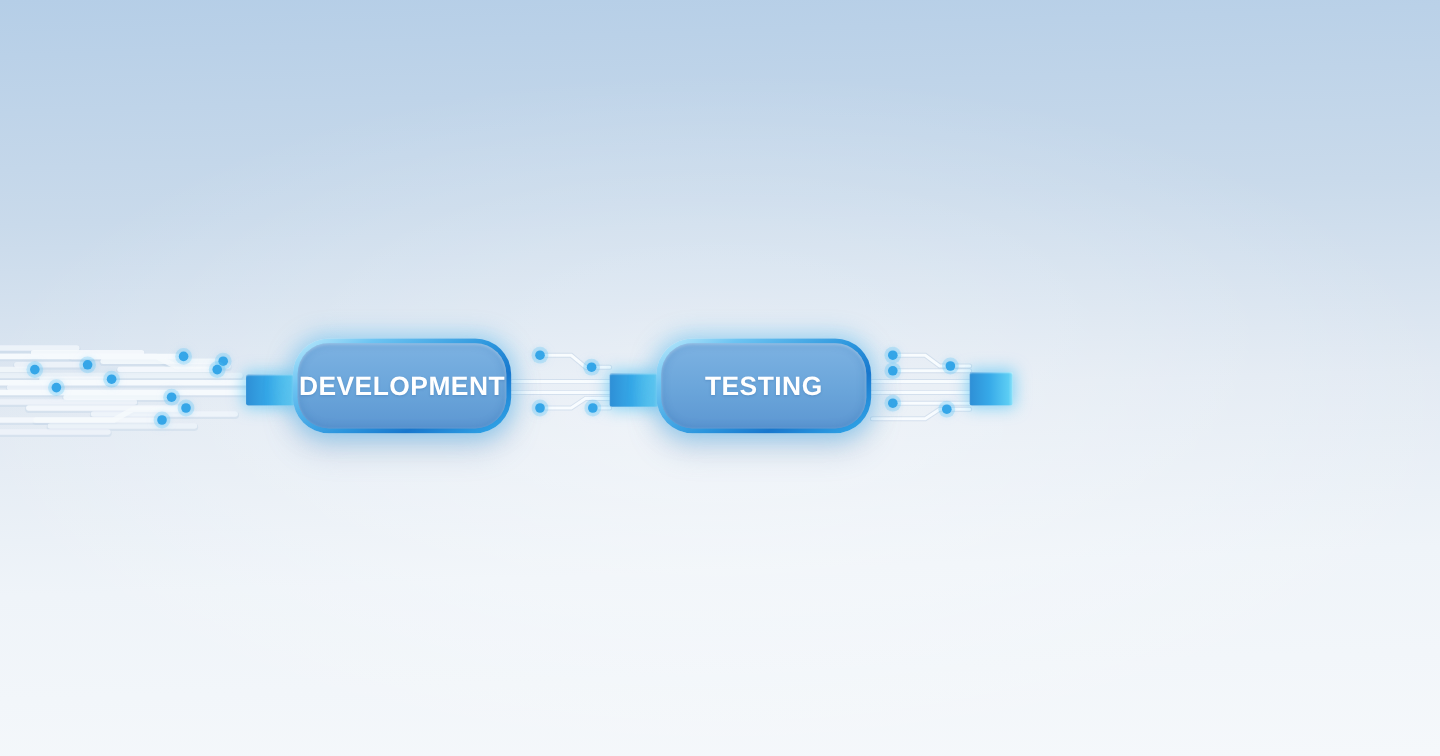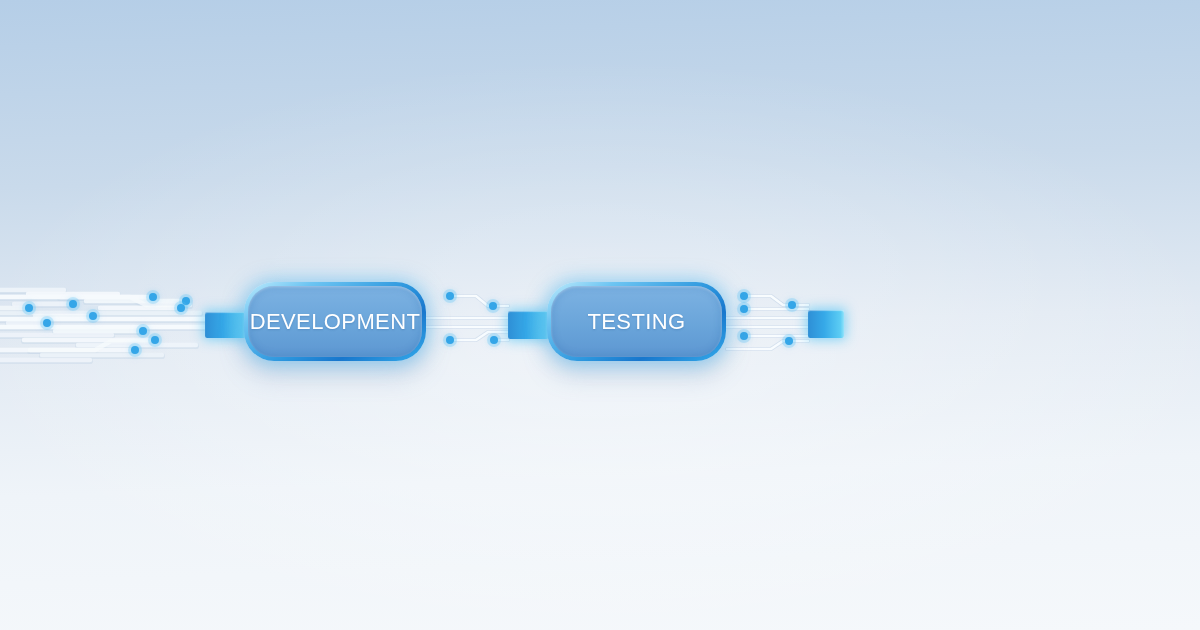--- a/index.html
+++ b/index.html
@@ -38,21 +38,21 @@
     box-shadow: 0 0 18px 3px rgba(80,185,242,0.50), 0 14px 26px rgba(100,140,185,0.28);
     cursor: pointer;
   }
   .node-inner {
     width: 100%; height: 100%; border-radius: 26px;
     background: linear-gradient(180deg, #7db2e2 0%, #6aa5da 55%, #5d97d2 100%);
     box-shadow: inset 0 1px 3px rgba(255,255,255,0.35), inset 0 0 8px rgba(25,95,170,0.30);
     display: flex; align-items: center; justify-content: center;
   }
   .node-label {
-    color: #ffffff; font-size: 22px; font-weight: normal; letter-spacing: 0.4px;
+    color: #ffffff; font-size: 22px; font-weight: bold; letter-spacing: 0.4px;
     text-shadow: 0 1px 2px rgba(30,80,140,0.25);
     white-space: nowrap; user-select: none;
   }
   .node-dev  { left: 244px; width: 182px; }
   .node-test { left: 547px; width: 179px; }
   .node-prod { left: 841px; width: 181px; }
 </style>
 </head>
 <body>
 

